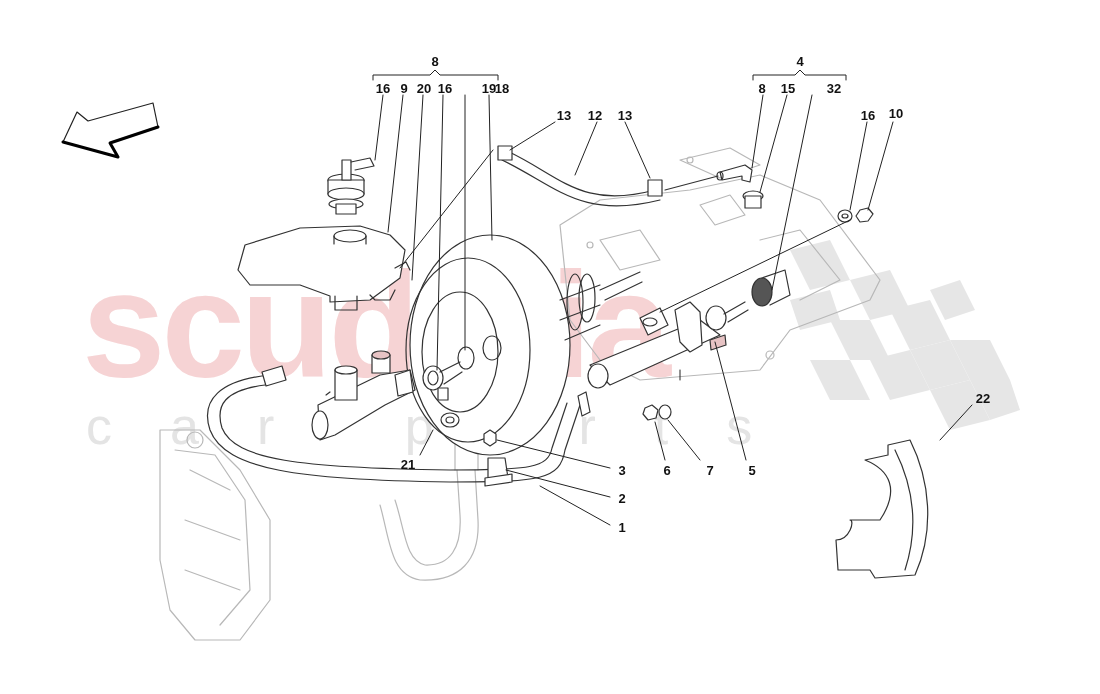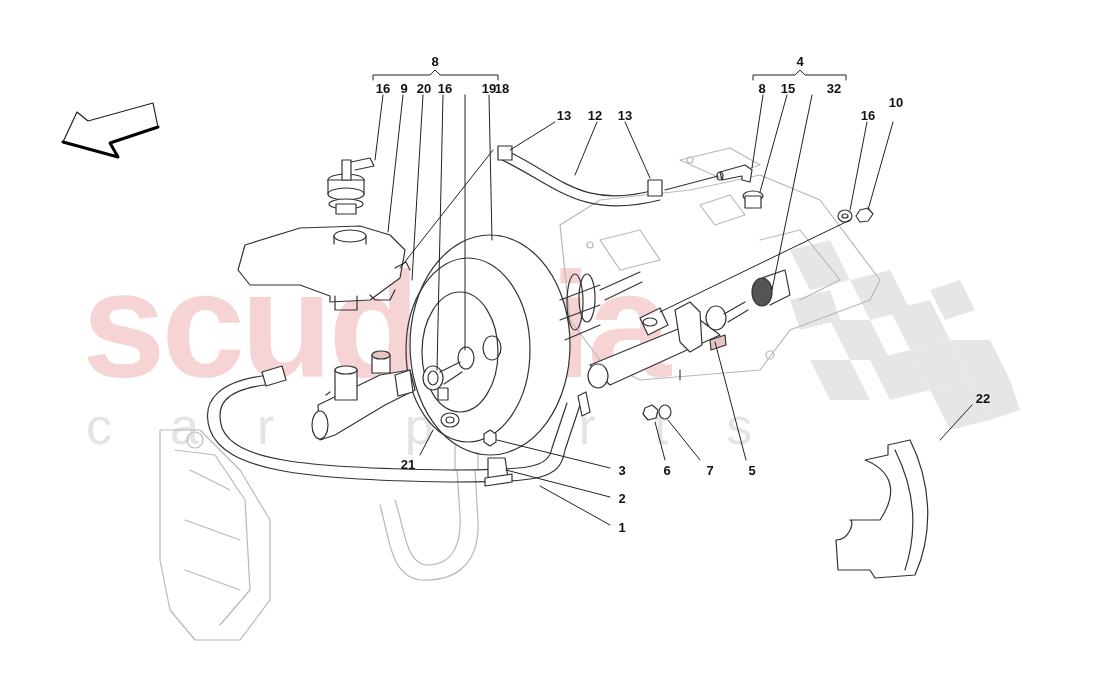--- a/index.html
+++ b/index.html
@@ -221,21 +221,21 @@
 
   <div class="callout" style="left:800px; top:55px;">4</div>
   <div class="callout" style="left:762px; top:82px;">8</div>
   <div class="callout" style="left:788px; top:82px;">15</div>
   <div class="callout" style="left:834px; top:82px;">32</div>
 
   <div class="callout" style="left:564px; top:109px;">13</div>
   <div class="callout" style="left:595px; top:109px;">12</div>
   <div class="callout" style="left:625px; top:109px;">13</div>
   <div class="callout" style="left:868px; top:109px;">16</div>
-  <div class="callout" style="left:896px; top:96px;">10</div>
+  <div class="callout" style="left:896px; top:107px;">10</div>
 
   <div class="callout" style="left:408px; top:458px;">21</div>
   <div class="callout" style="left:622px; top:464px;">3</div>
   <div class="callout" style="left:667px; top:464px;">6</div>
   <div class="callout" style="left:710px; top:464px;">7</div>
   <div class="callout" style="left:752px; top:464px;">5</div>
   <div class="callout" style="left:622px; top:492px;">2</div>
   <div class="callout" style="left:622px; top:521px;">1</div>
   <div class="callout" style="left:983px; top:392px;">22</div>
 

